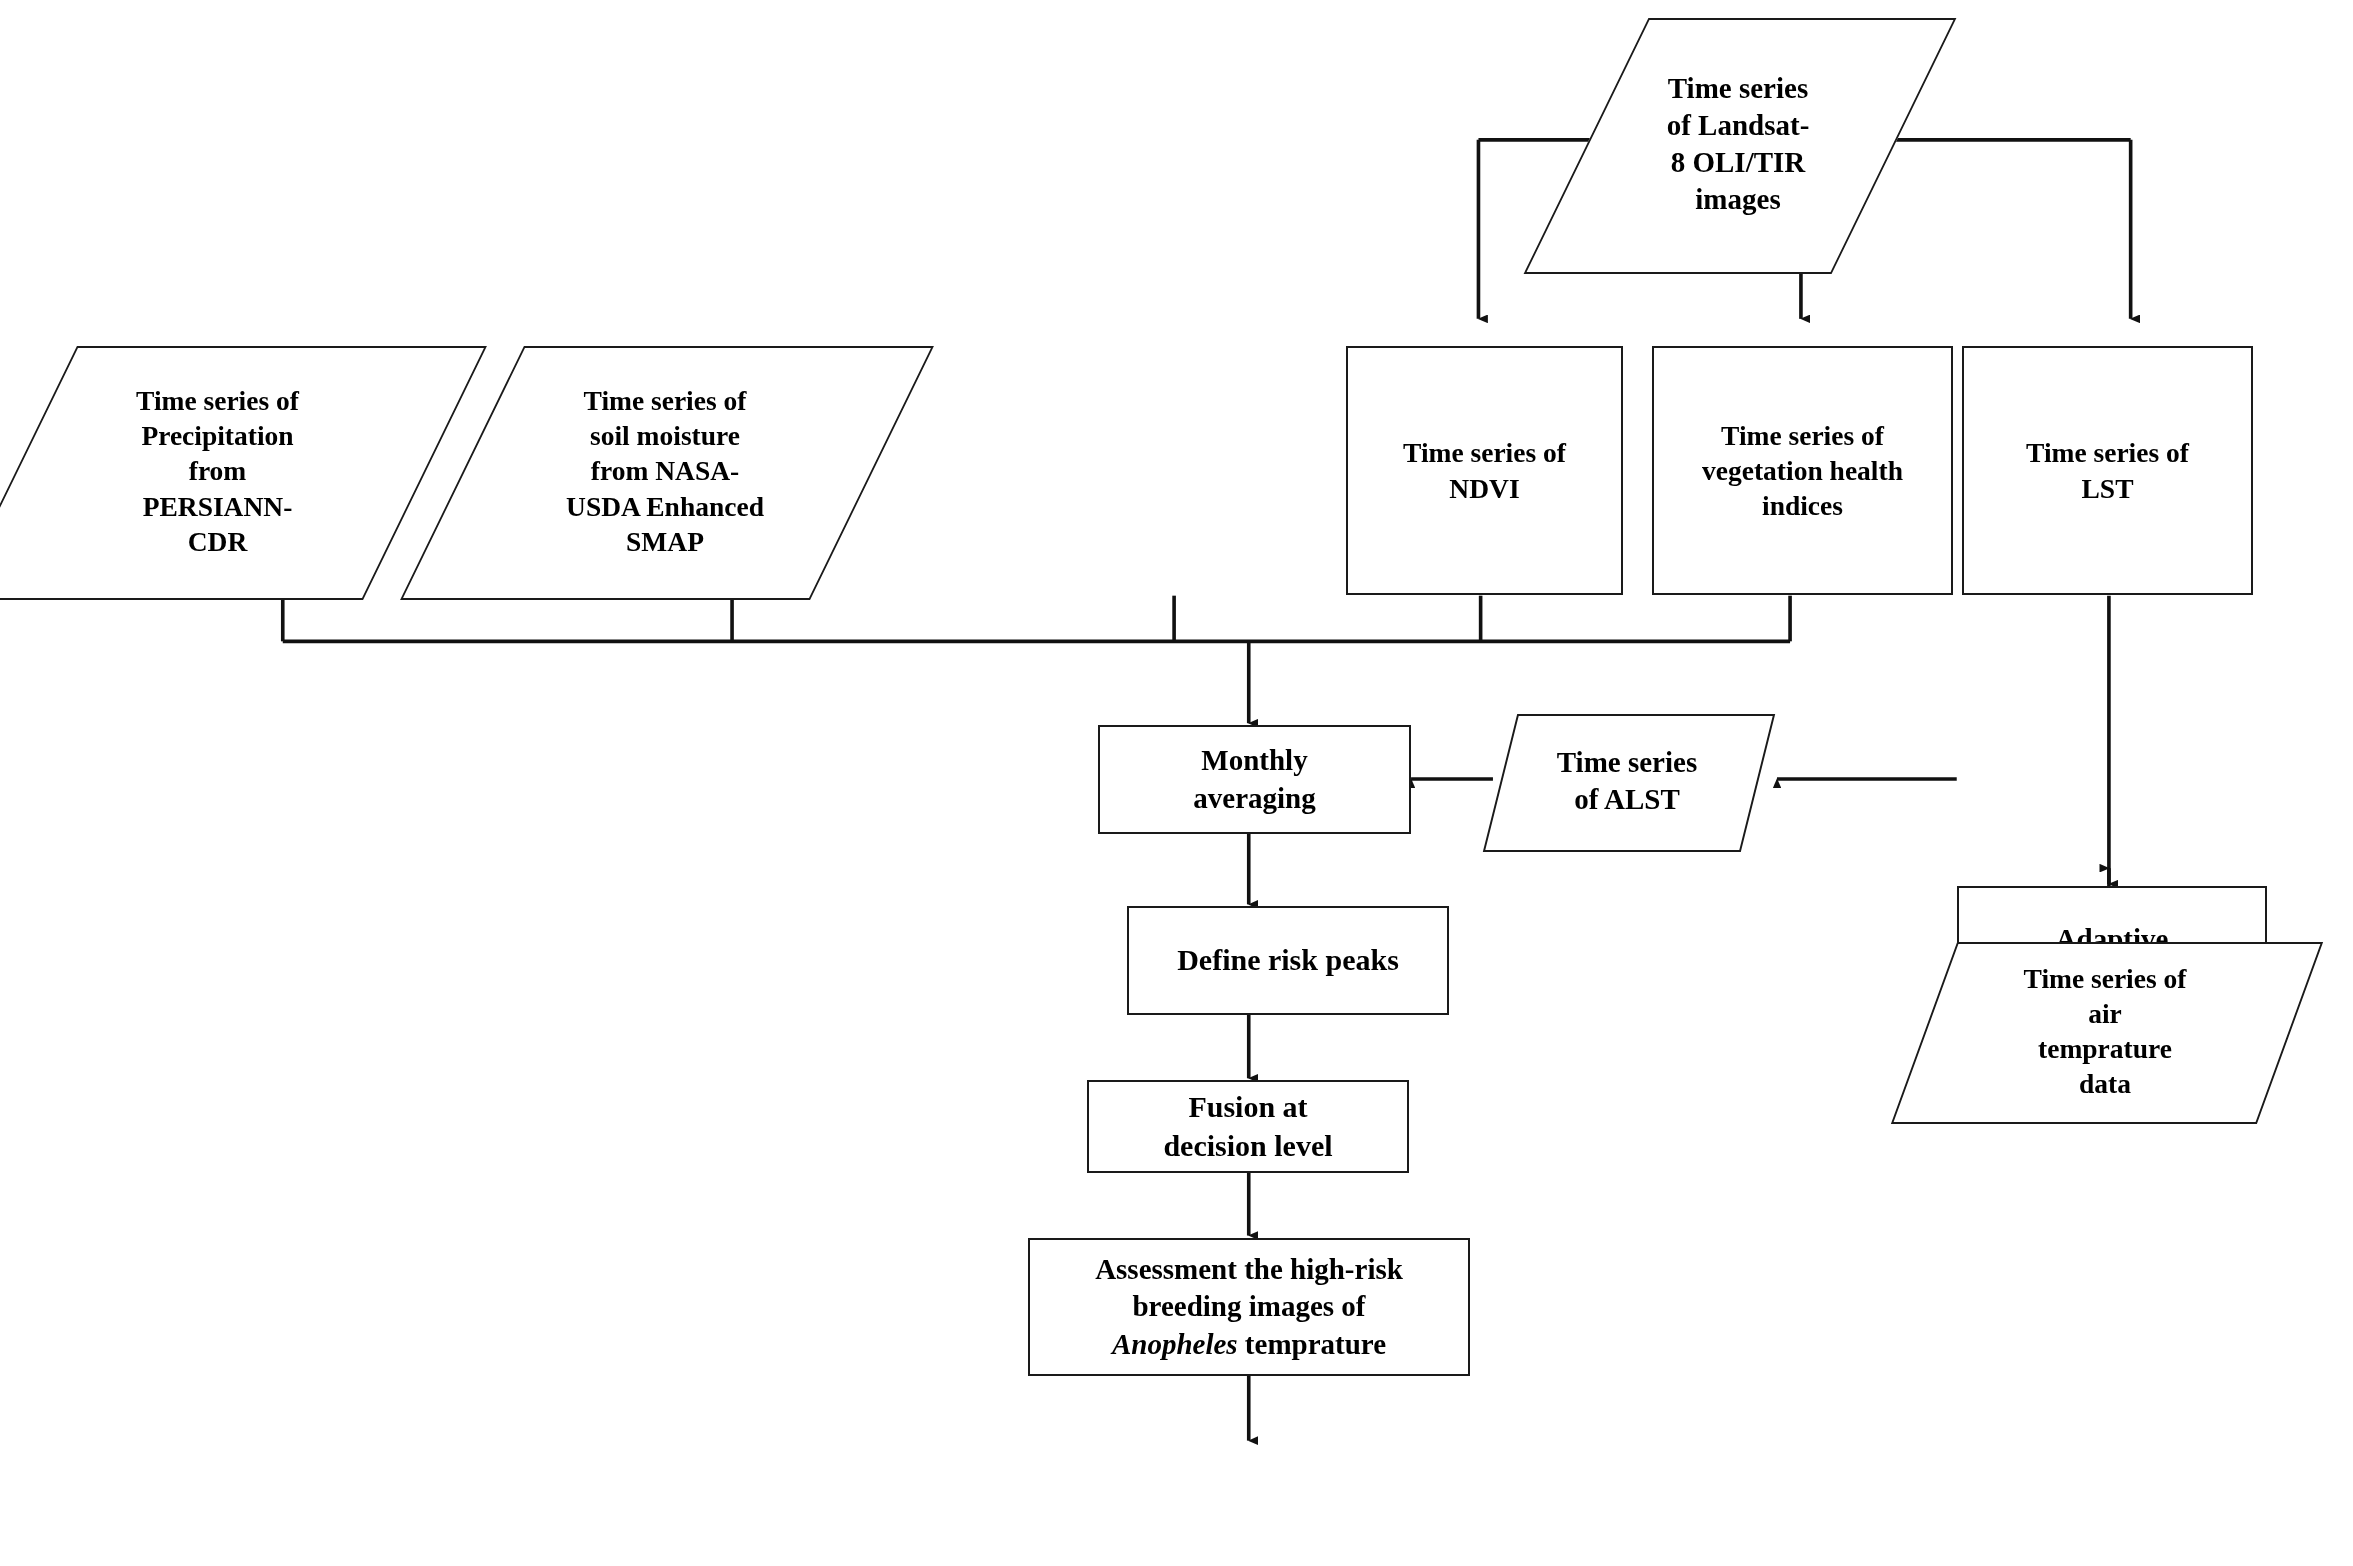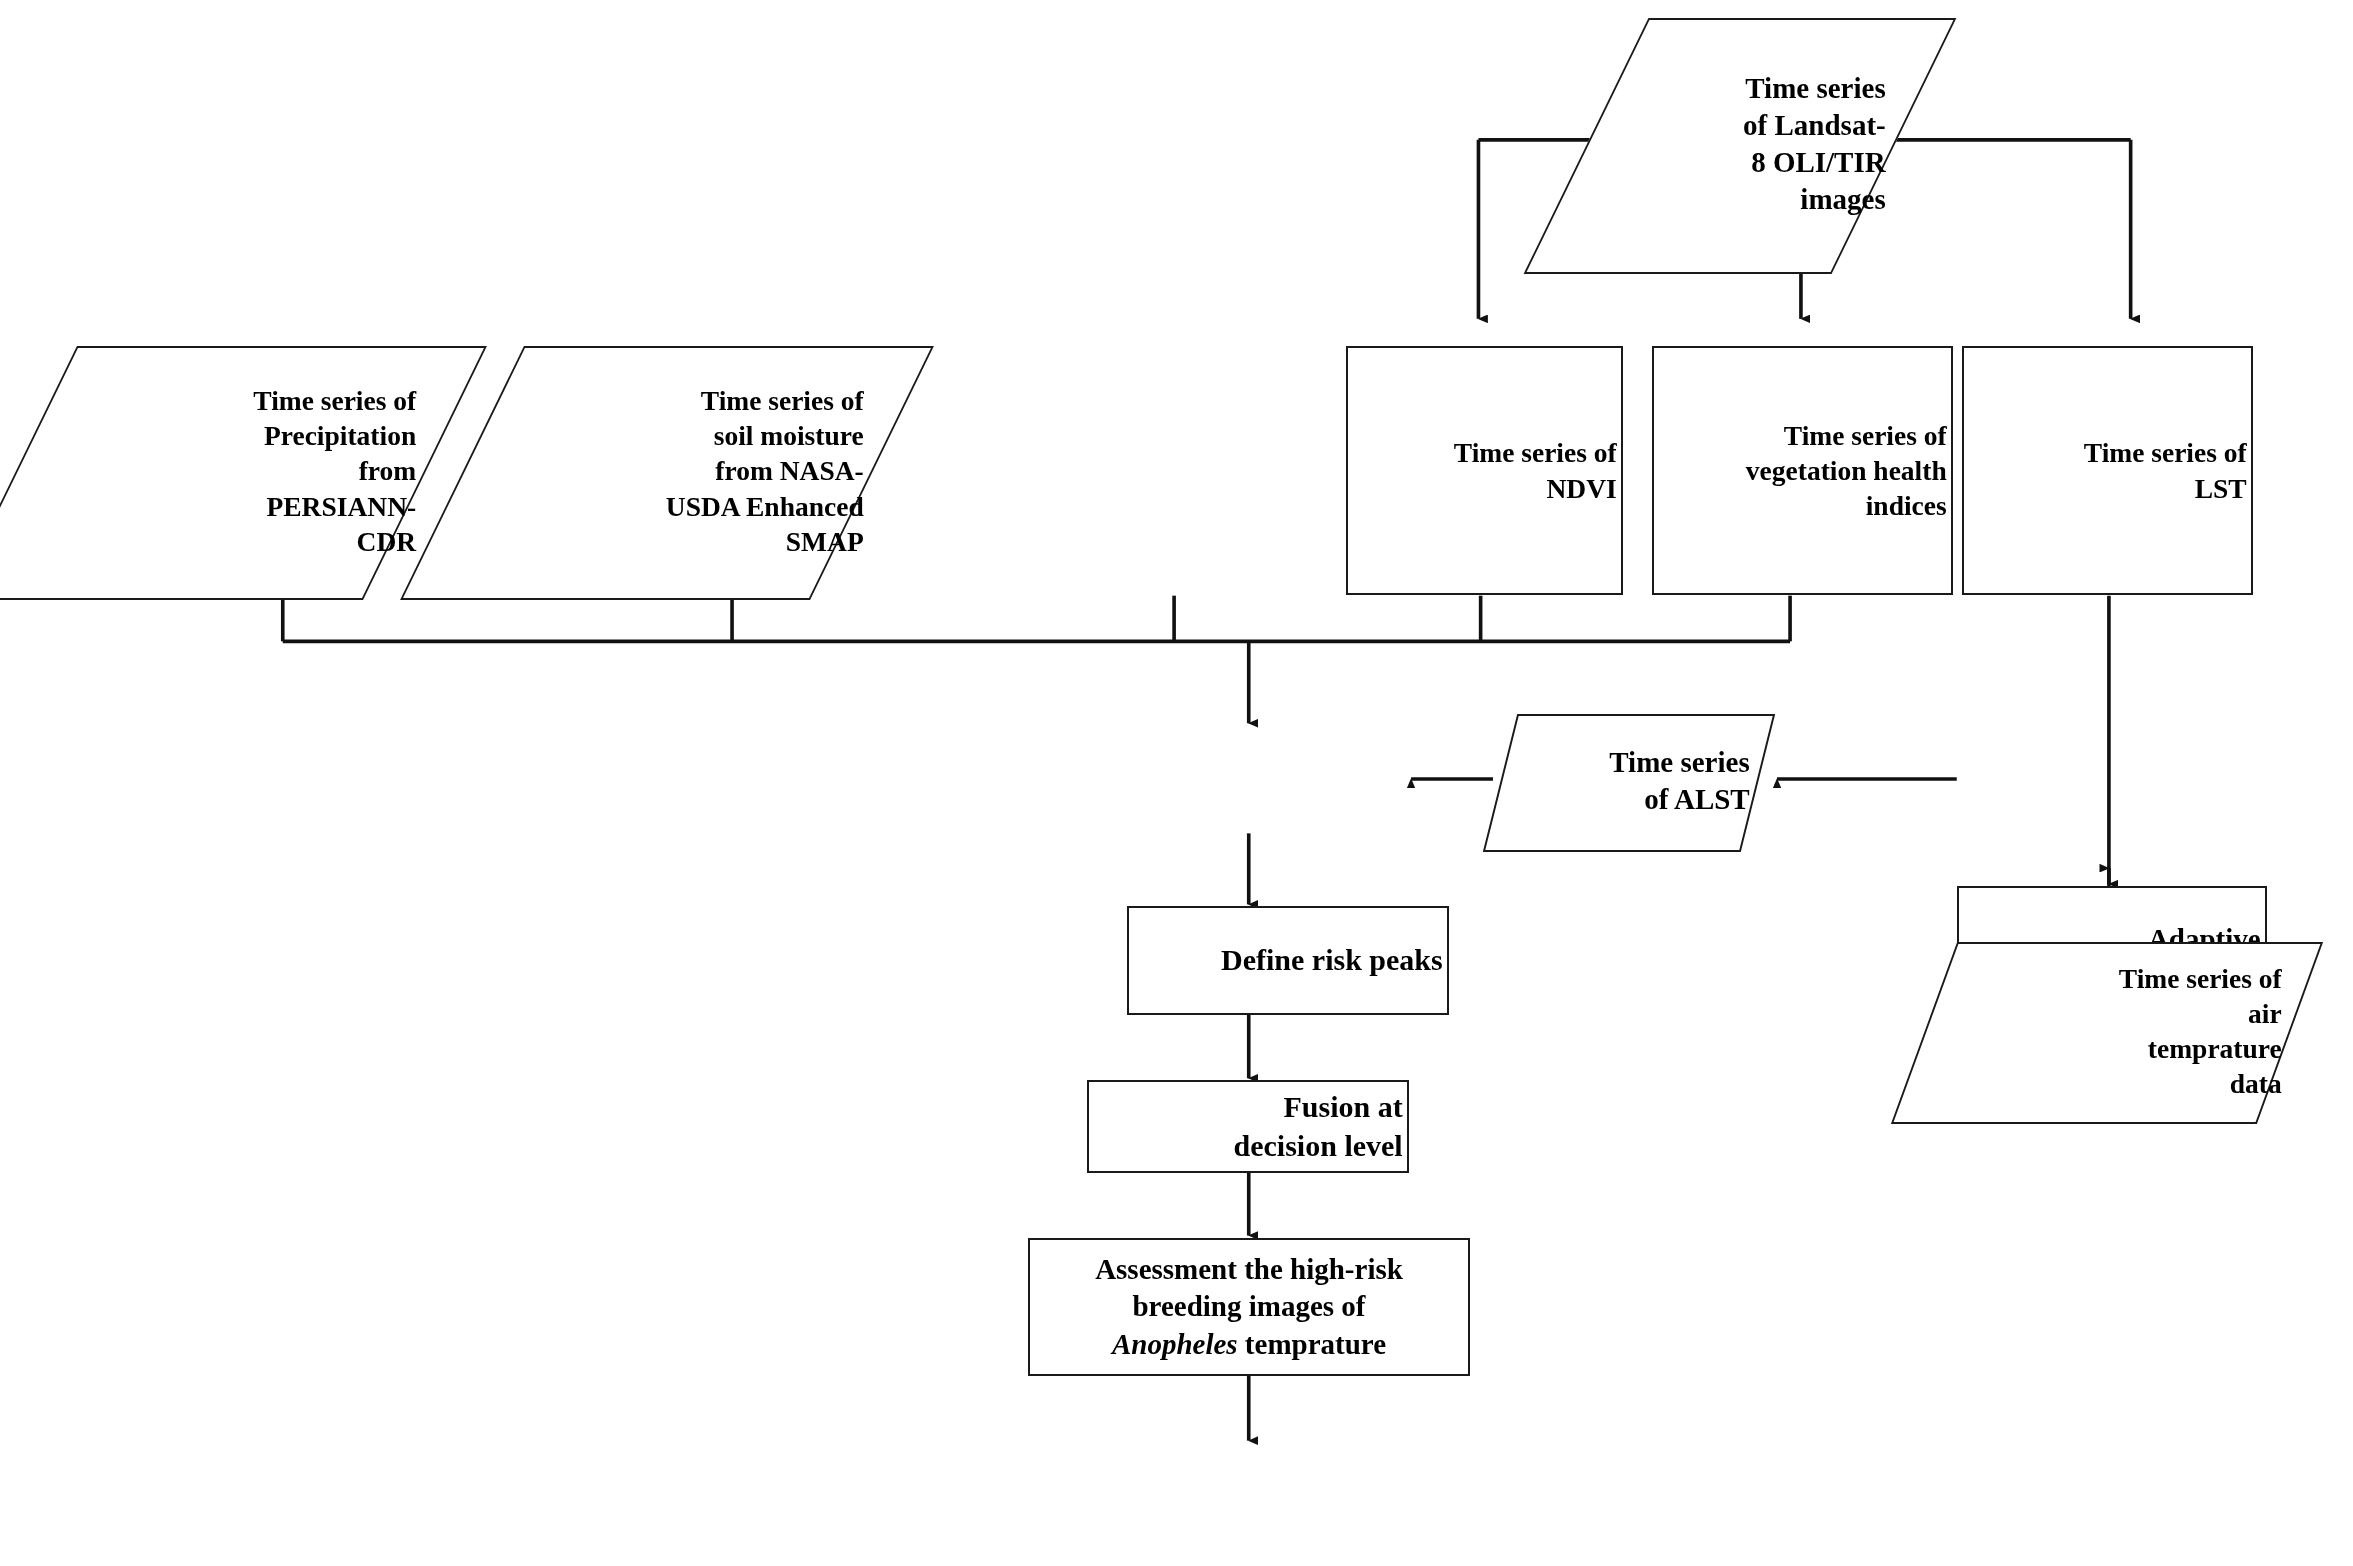--- a/index.html
+++ b/index.html
@@ -22,21 +22,21 @@
     width: 2354px;
     height: 1566px;
     pointer-events: none;
   }
   .node {
     position: absolute;
     box-sizing: border-box;
     display: flex;
     align-items: center;
     justify-content: center;
-    text-align: right;
+    text-align: center;
     color: #000000;
     font-weight: bold;
     line-height: 1.28;
     z-index: 3;
   }
   .node .txt {
     display: block;
     width: 100%;
     padding: 0 4.3px;
     white-space: pre-line;
@@ -162,20 +162,24 @@
     <span class="txt">Time series of
 vegetation health
 indices</span>
   </div>
 
   <div class="node rect fs38" style="left:1962px; top:346px; width:291px; height:249px;">
     <span class="txt">Time series of
 LST</span>
   </div>
 
+  <div class="node rect fs40" style="left:1098px; top:725px; width:313px; height:109px;">
+    <span class="txt">Monthly
+averaging</span>
+  </div>
 
   <div class="node para fs40" style="left:1500px; top:714px; width:254px; height:134px;">
     <span class="skin lite"></span>
     <span class="txt">Time series
 of  ALST</span>
   </div>
 
   <div class="node rect fs40" style="left:1957px; top:886px; width:310px; height:145px;">
     <span class="txt">Adaptive
 thresholding</span>

